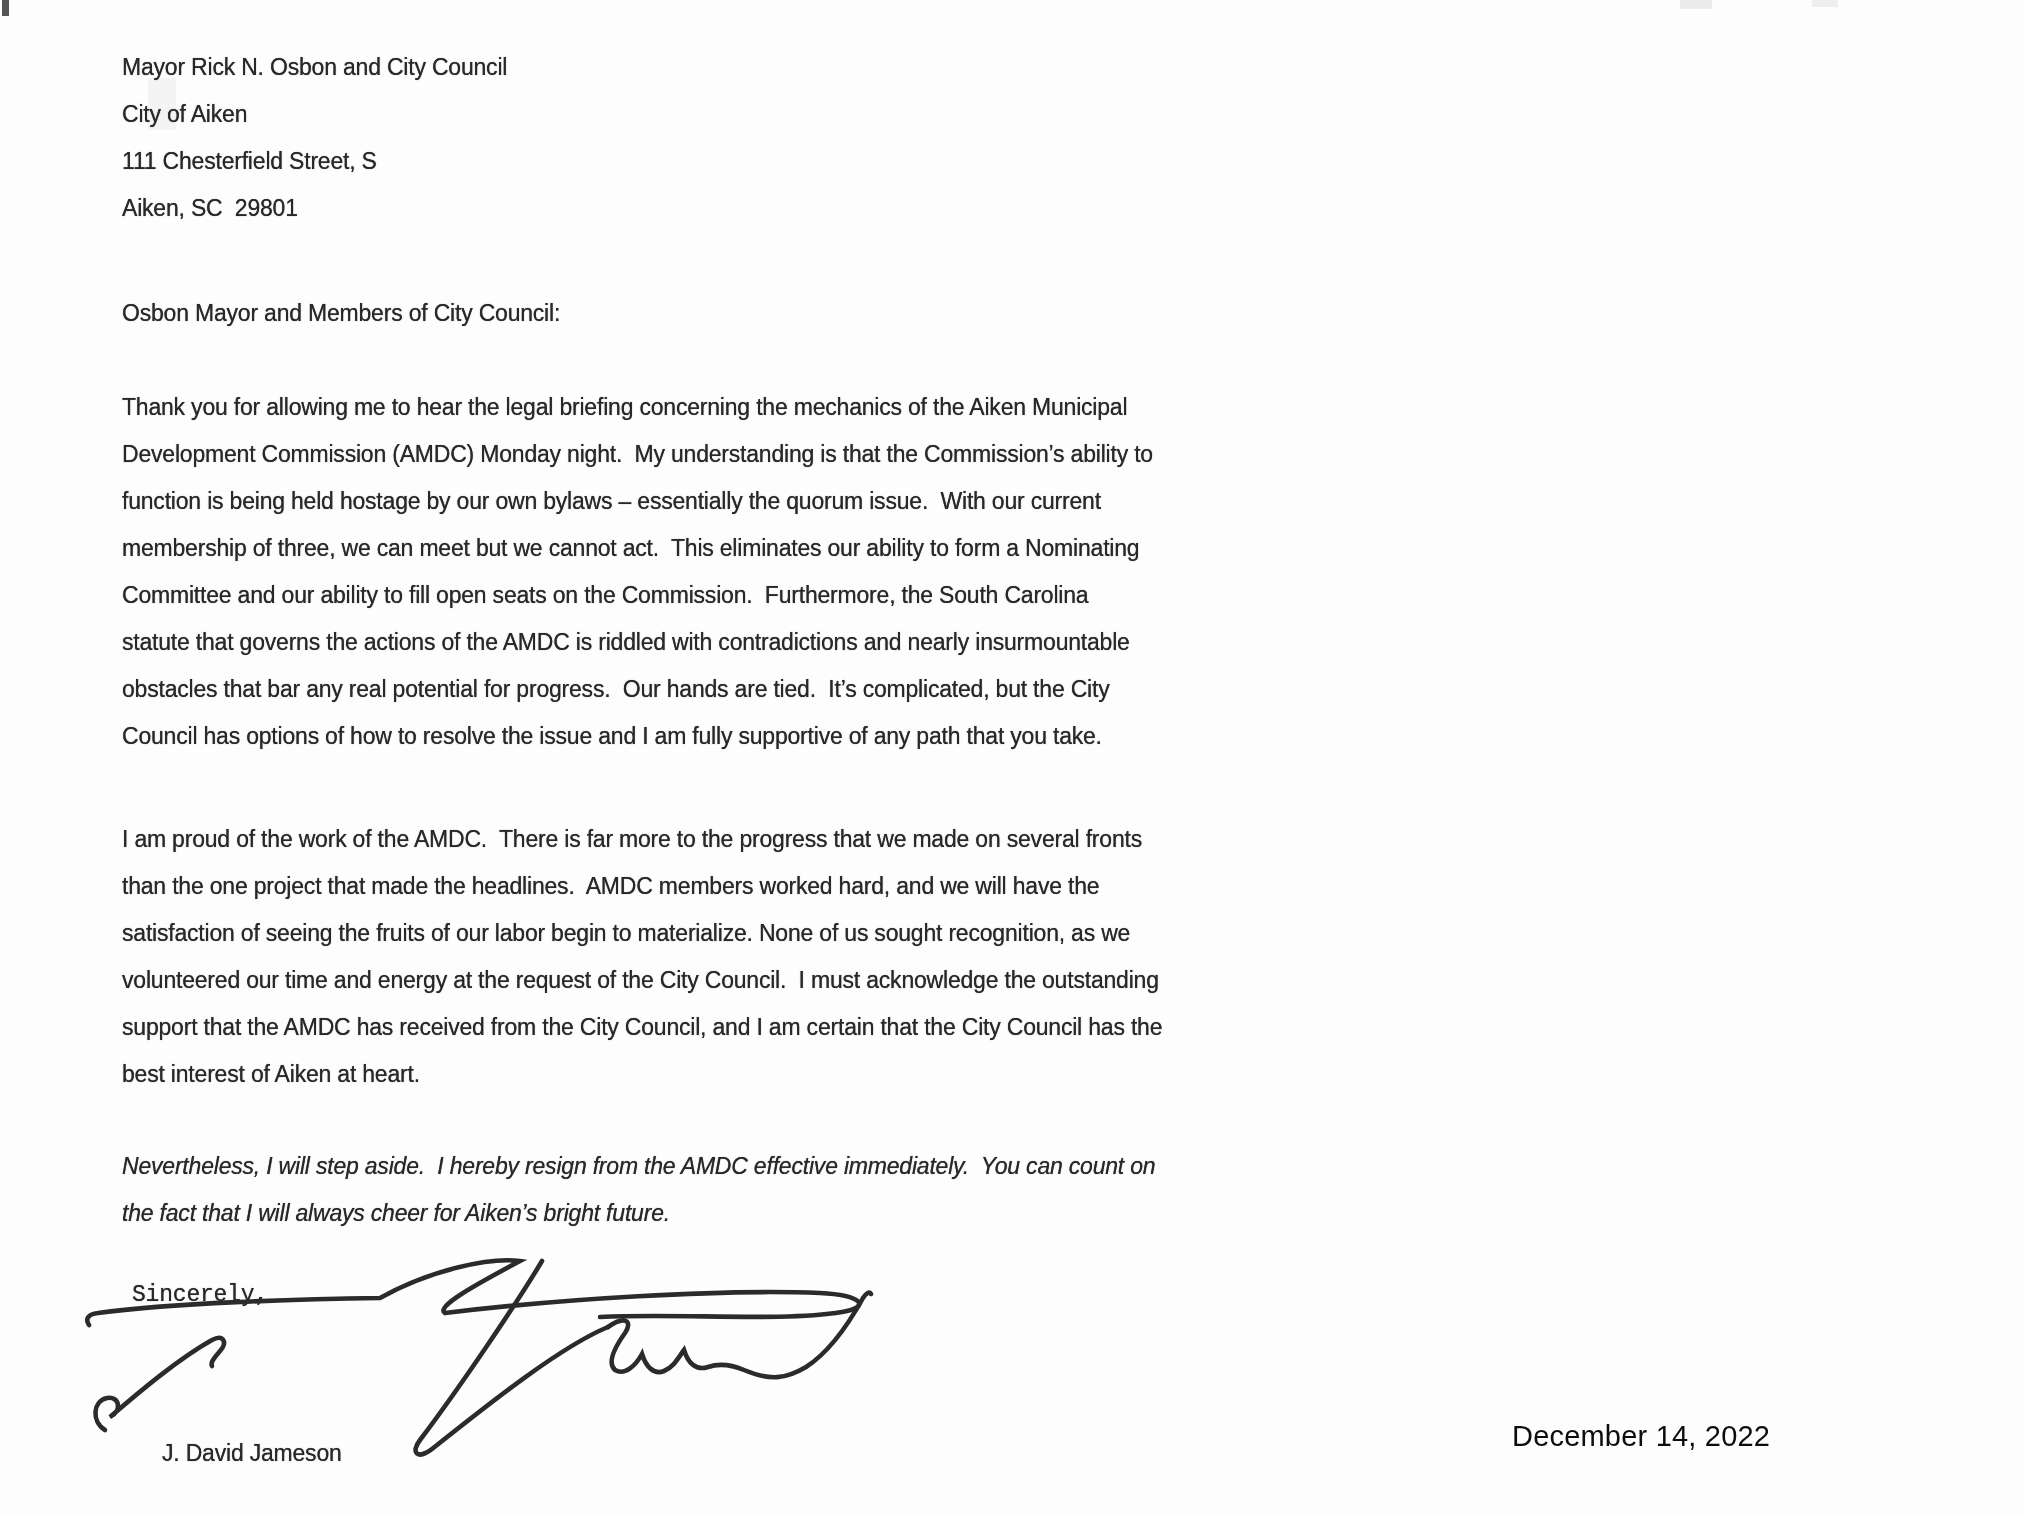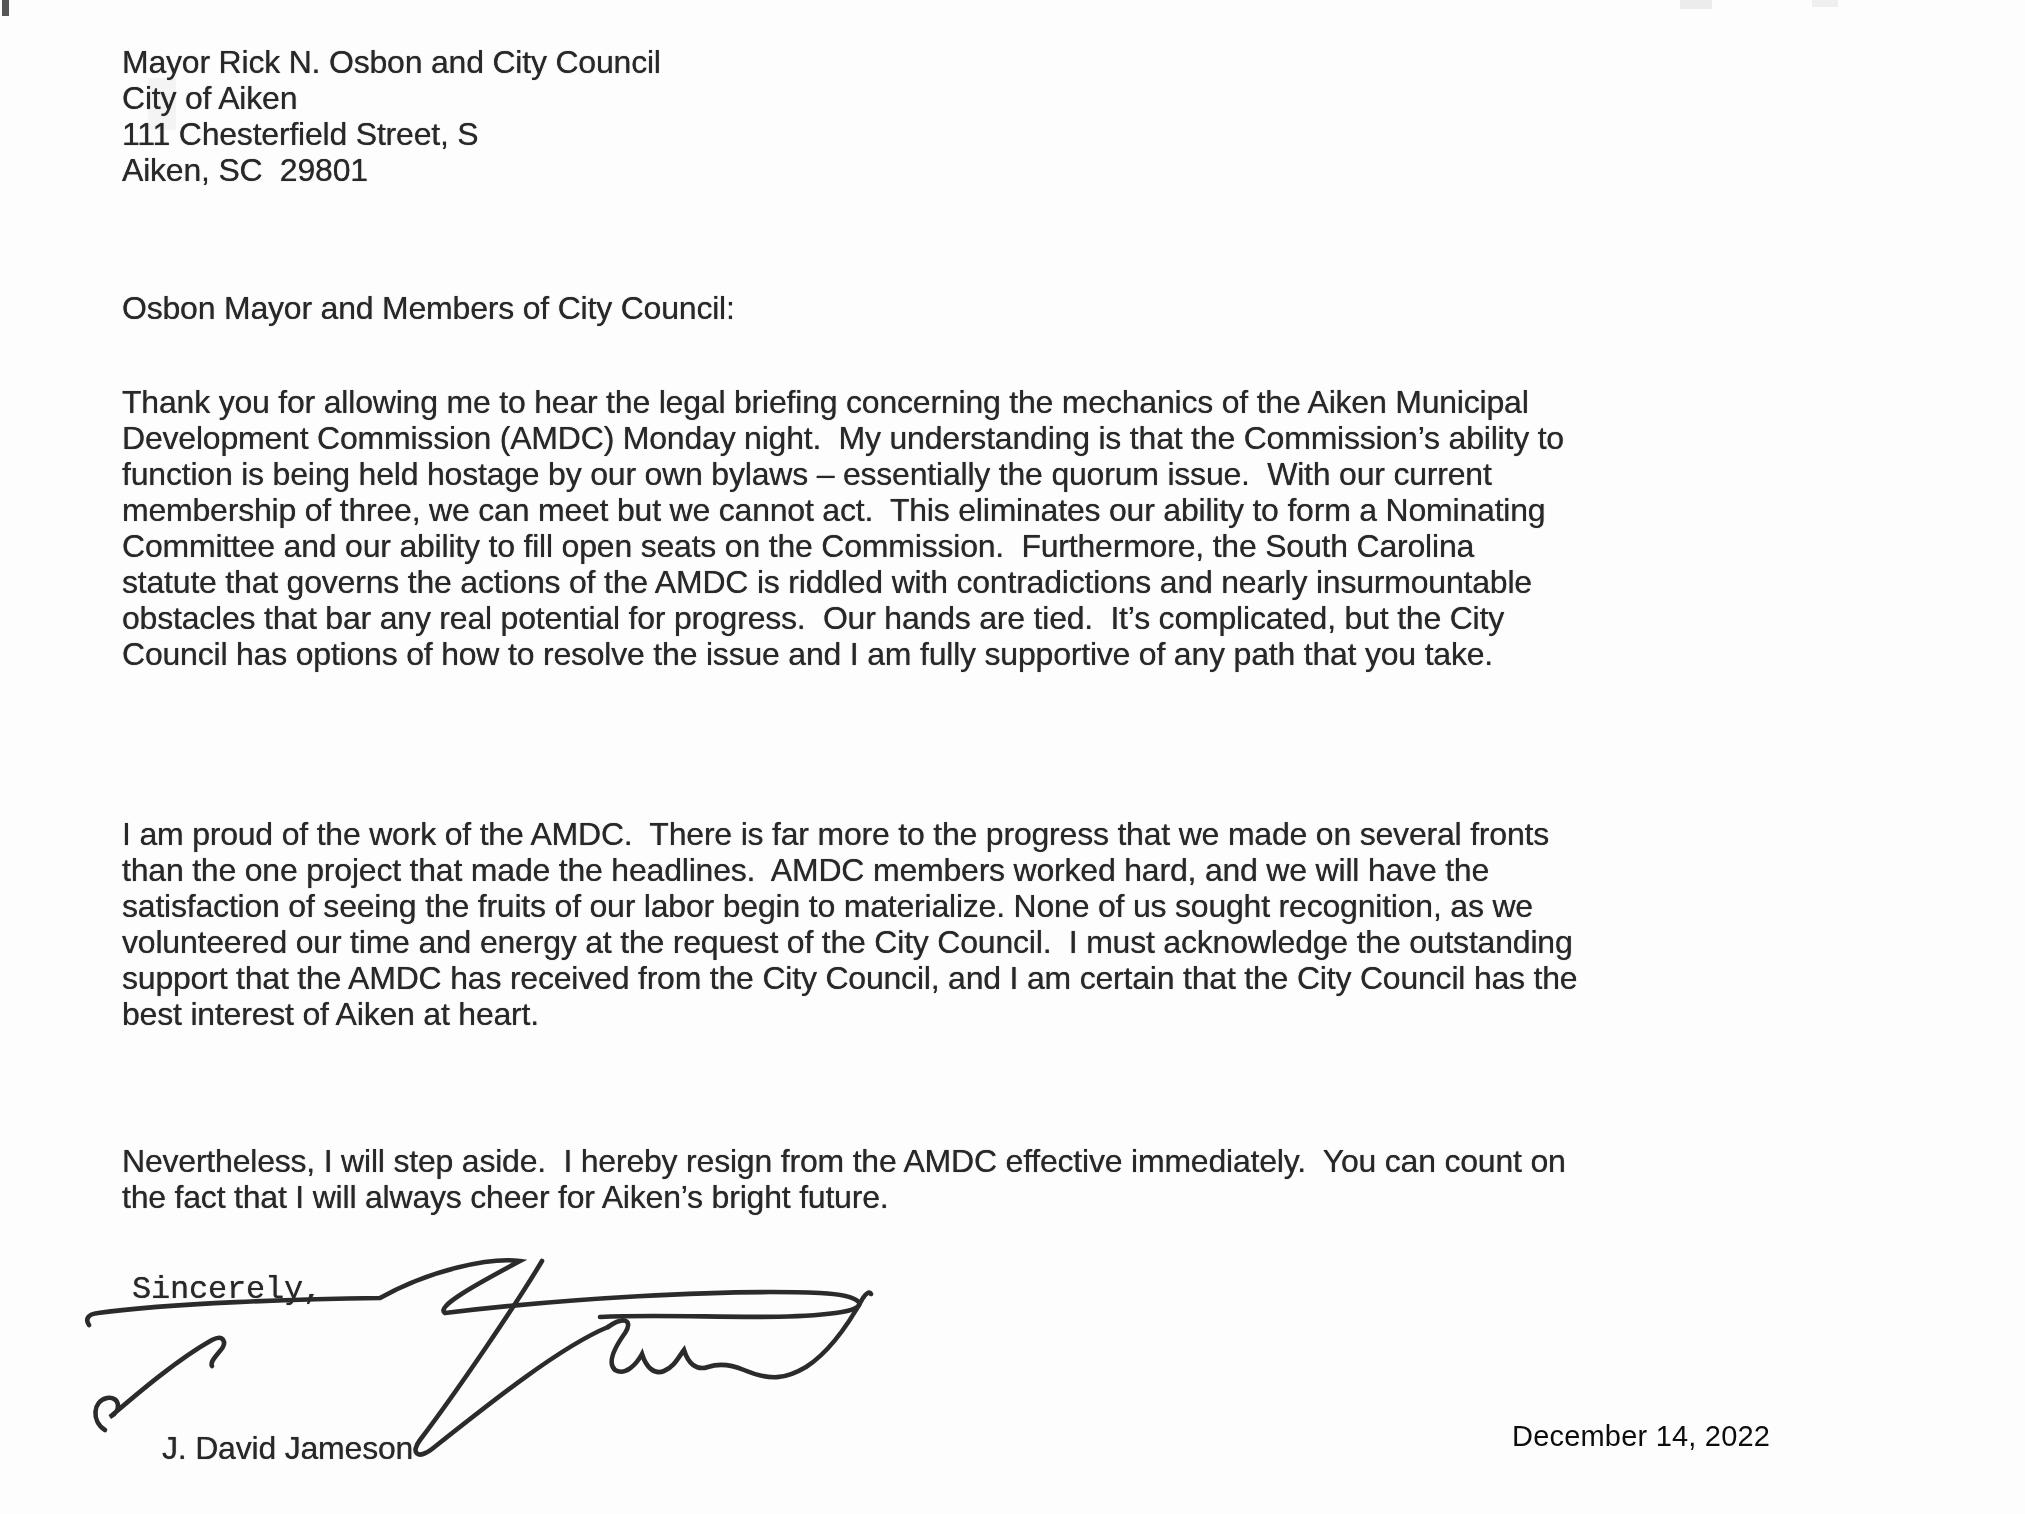--- a/index.html
+++ b/index.html
@@ -7,22 +7,22 @@
     position:relative;
     width:2025px;height:1514px;
     background:#fdfdfd;
     overflow:hidden;
     font-family:"Liberation Sans", sans-serif;
     color:#262626;
   }
   .scan-text{
     position:absolute;
     white-space:pre;
-    font-size:32px;
-    line-height:36px;
+    font-size:23px;
+    line-height:47px;
     letter-spacing:-0.2px;
     color:#282828;
     text-shadow:0 0 0.8px rgba(45,45,45,0.9);
   }
   .closing-line{z-index:1;}
   .sig-svg{position:absolute;left:80px;top:1253px;z-index:2;}
   .typed-date{
     position:absolute;
     left:1512px;top:1420px;
     font-size:29px;
@@ -59,21 +59,21 @@
 
   <div class="scan-text" style="left:122px;top:384px;">Thank you for allowing me to hear the legal briefing concerning the mechanics of the Aiken Municipal
 Development Commission (AMDC) Monday night.  My understanding is that the Commission’s ability to
 function is being held hostage by our own bylaws – essentially the quorum issue.  With our current
 membership of three, we can meet but we cannot act.  This eliminates our ability to form a Nominating
 Committee and our ability to fill open seats on the Commission.  Furthermore, the South Carolina
 statute that governs the actions of the AMDC is riddled with contradictions and nearly insurmountable
 obstacles that bar any real potential for progress.  Our hands are tied.  It’s complicated, but the City
 Council has options of how to resolve the issue and I am fully supportive of any path that you take.</div>
 
-  <div class="scan-text" style="left:122px;top:1143px;">Nevertheless, I will step aside.  I hereby resign from the AMDC effective immediately.  You can count on
+  <div class="scan-text" style="left:122px;top:1143px;font-style:italic;">Nevertheless, I will step aside.  I hereby resign from the AMDC effective immediately.  You can count on
 the fact that I will always cheer for Aiken’s bright future.</div>
 
   <div class="scan-text closing-line" style="left:132px;top:1272px;font-family:Liberation Mono, monospace;">Sincerely,</div>
 
   <svg class="sig-svg" width="830" height="225" viewBox="0 0 830 225" fill="none">
     <g stroke="#2b2b2b" stroke-width="4.6" stroke-linecap="round" fill="none">
 
       <path d="M 25 177 C 11 168 13 148 27 145 C 40 143 42 158 30 164 C 58 140 98 106 132 87 C 143 81 148 89 140 98 C 134 105 130 110 132 113"></path>
 
       <path d="M 9 72 C 5 66 8 61 18 60 C 90 50 220 46 300 45 C 350 17 410 4 440 8 C 395 32 355 54 365 60 C 480 46 640 36 740 40 C 782 42 792 54 762 59 C 700 69 600 60 520 64"></path>

